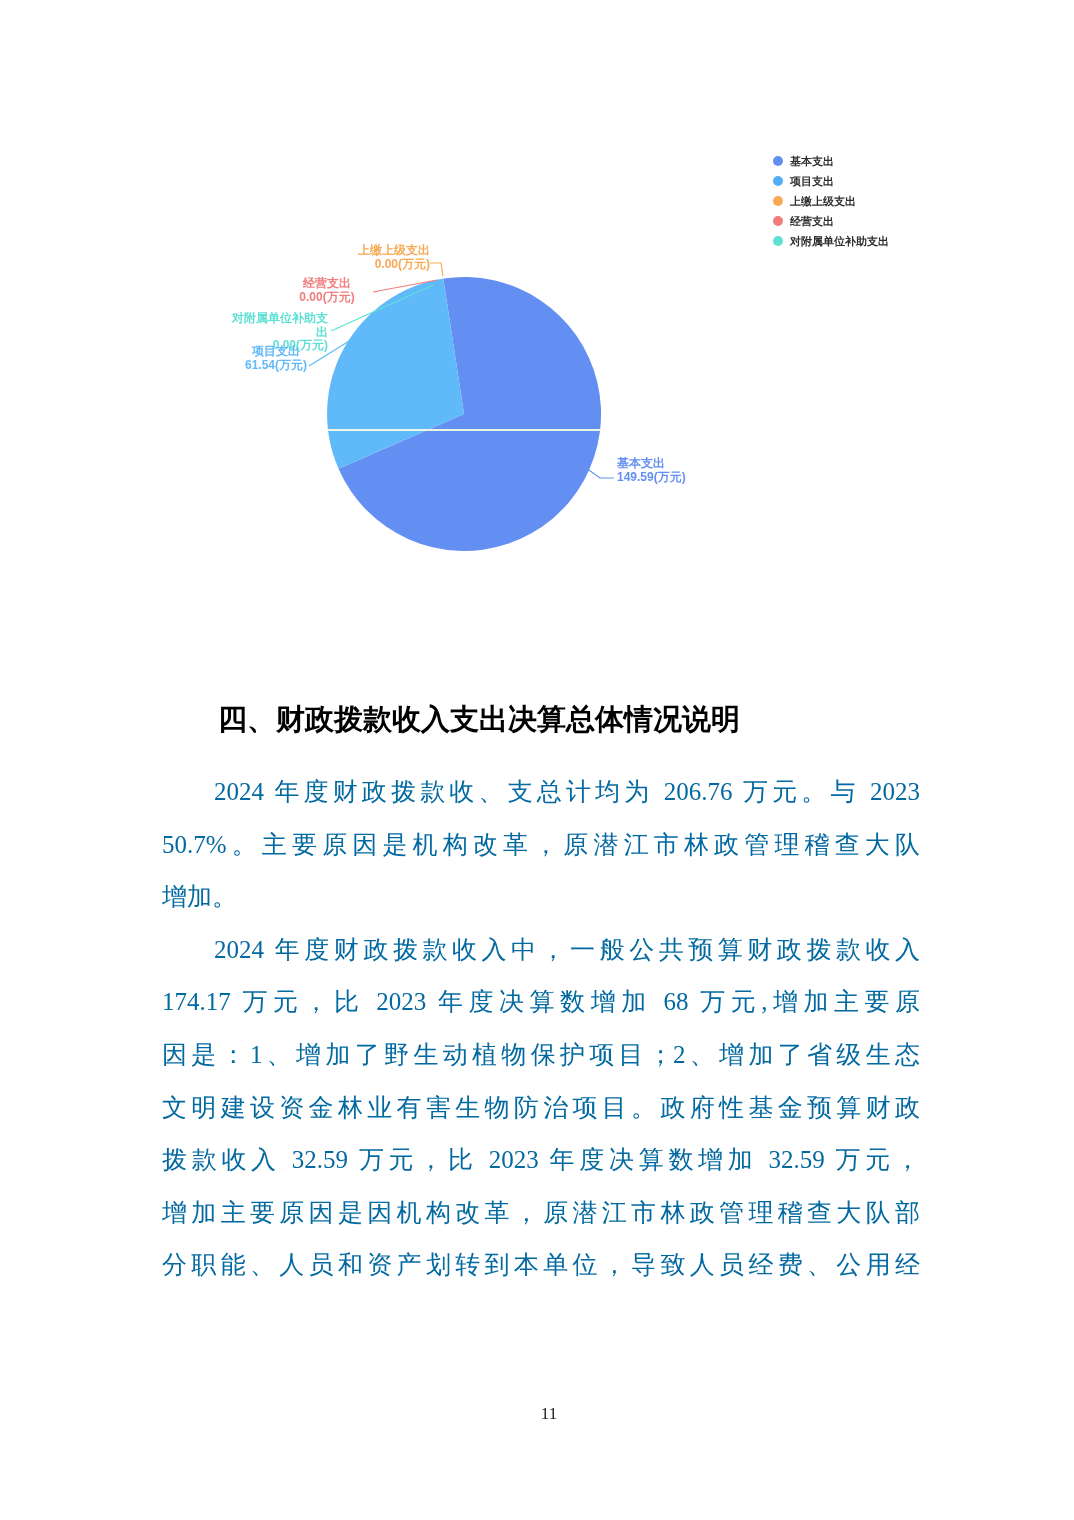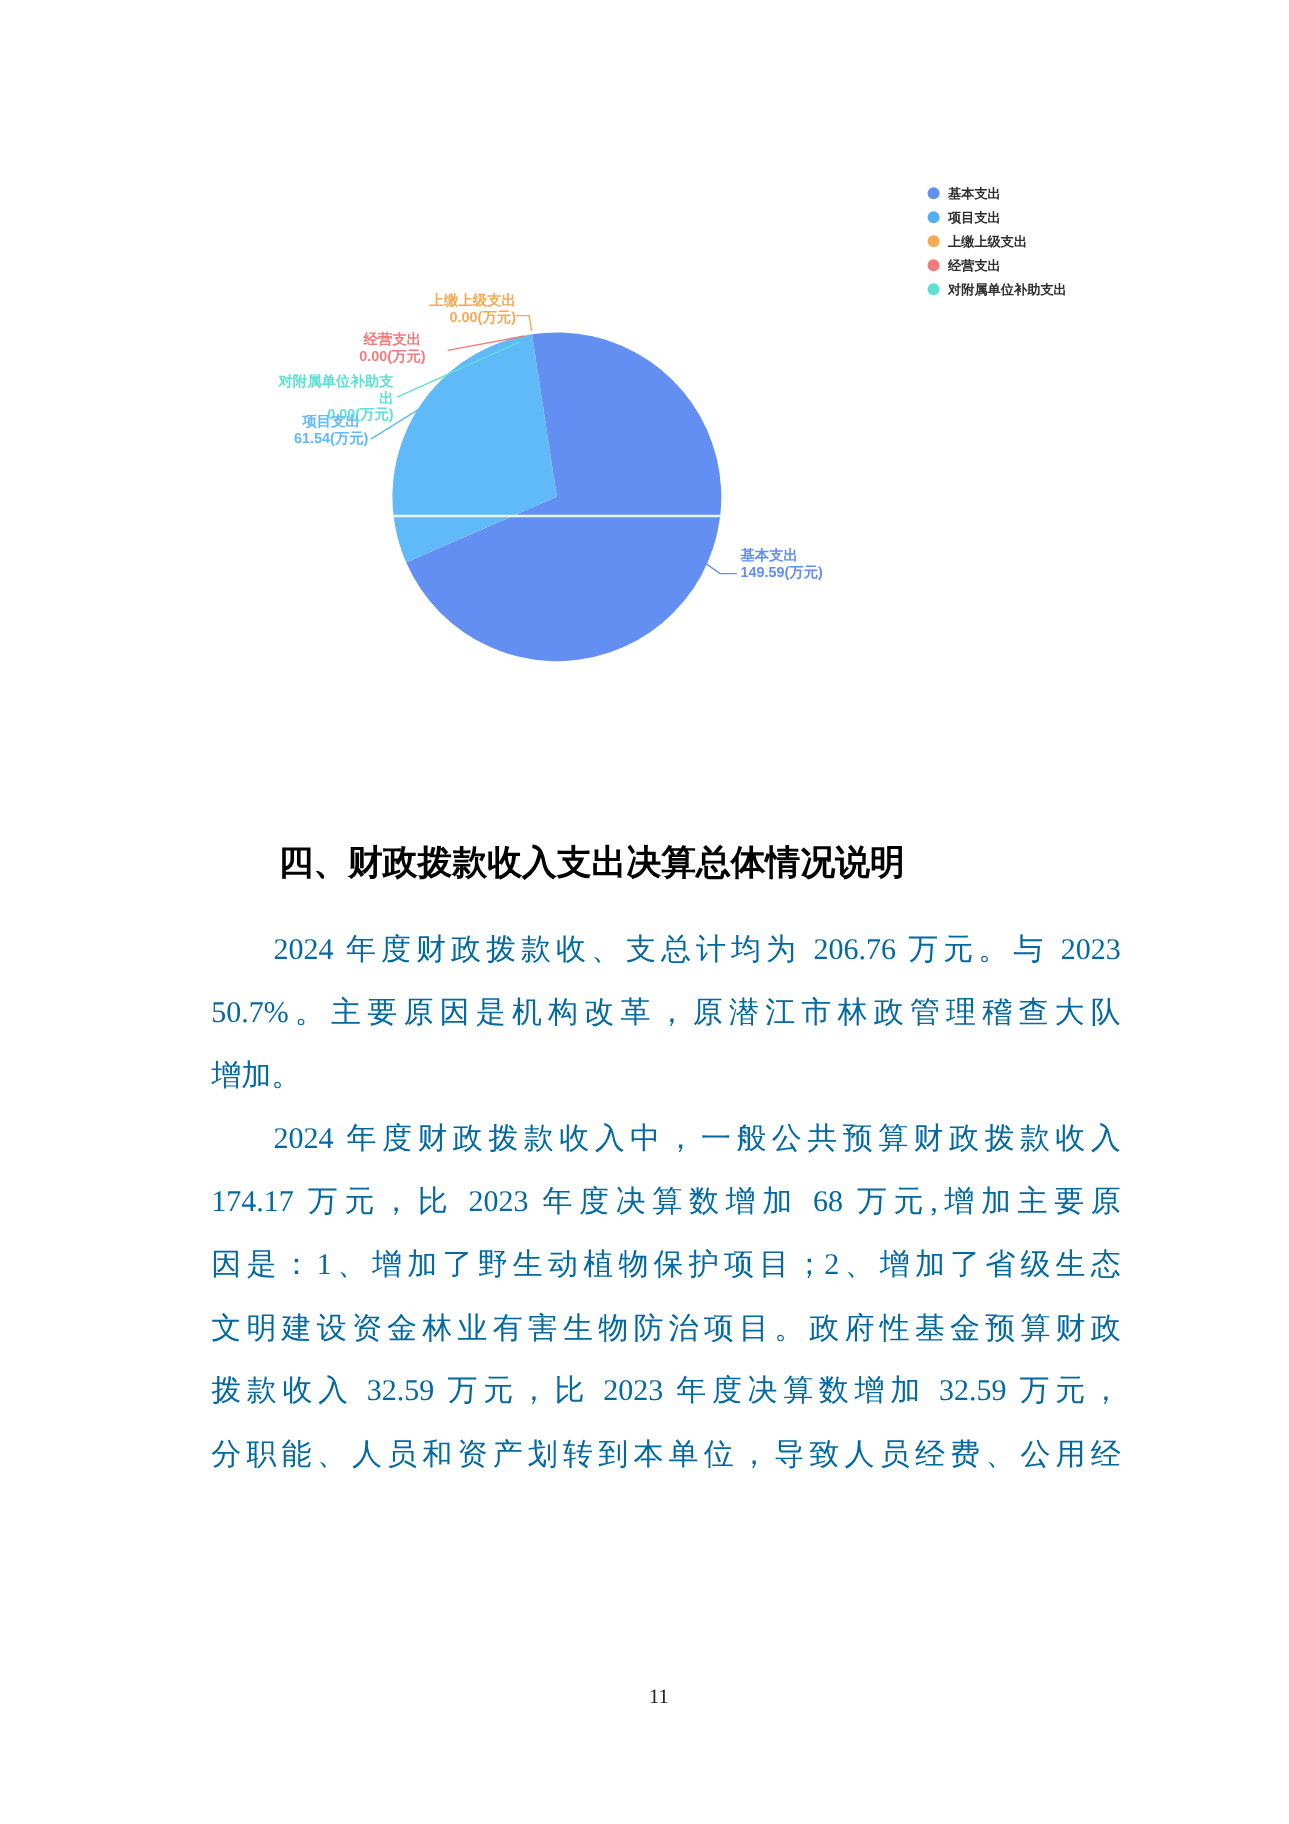--- a/index.html
+++ b/index.html
@@ -40,21 +40,21 @@
   .ld-0{background:#648FF2;}
   .ld-1{background:#55AEF5;}
   .ld-2{background:#F8A954;}
   .ld-3{background:#F07C7C;}
   .ld-4{background:#5FE0D4;}
   .legend-text{
     font-family:"Liberation Sans","DejaVu Sans",sans-serif;
     font-size:11px;font-weight:700;color:#2f2f2f;white-space:nowrap;
   }
   
-  .doc{position:absolute;left:176px;top:700px;width:758px;color:#111;}
+  .doc{position:absolute;left:162px;top:700px;width:758px;color:#111;}
   .doc-heading{
     font-family:"Liberation Sans","DejaVu Sans",sans-serif;
     font-weight:700;font-size:29px;color:#000;
     padding-left:56px;height:44px;line-height:38px;
     margin-bottom:22px;white-space:nowrap;
   }
   .doc-line{
     height:52.6px;line-height:52.6px;
     font-size:25px;color:#0369a1;
     text-align:justify;text-align-last:justify;
@@ -137,18 +137,19 @@
     <div class="doc-heading">四、财政拨款收入支出决算总体情况说明</div>
 
     <div class="doc-line indent">2024 年度财政拨款收、支总计均为 206.76 万元。与 2023</div>
     <div class="doc-line">50.7%。主要原因是机构改革，原潜江市林政管理稽查大队</div>
     <div class="doc-line para-end">增加。</div>
     <div class="doc-line indent">2024 年度财政拨款收入中，一般公共预算财政拨款收入</div>
     <div class="doc-line">174.17 万元，比 2023 年度决算数增加 68 万元,增加主要原</div>
     <div class="doc-line">因是：1、增加了野生动植物保护项目；2、增加了省级生态</div>
     <div class="doc-line">文明建设资金林业有害生物防治项目。政府性基金预算财政</div>
     <div class="doc-line">拨款收入 32.59 万元，比 2023 年度决算数增加 32.59 万元，</div>
+    <div class="doc-line">增加主要原因是因机构改革，原潜江市林政管理稽查大队部</div>
     <div class="doc-line">分职能、人员和资产划转到本单位，导致人员经费、公用经</div>
   </div>
 
   <div class="page-number">11</div>
 
 </div>
 
 </body></html>

